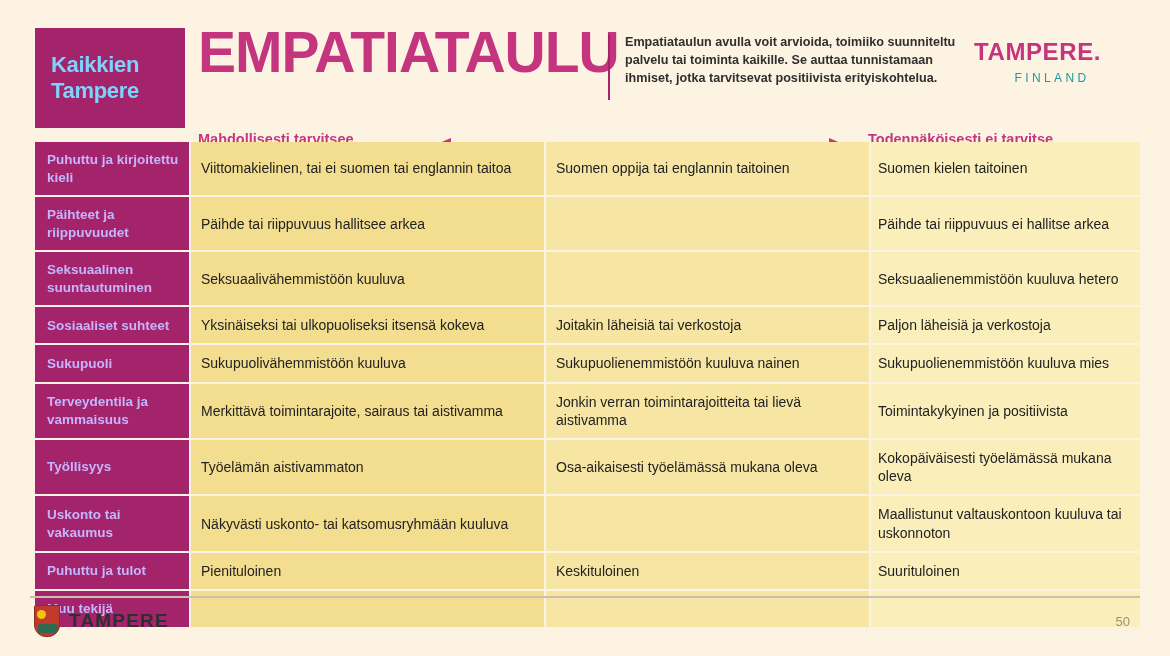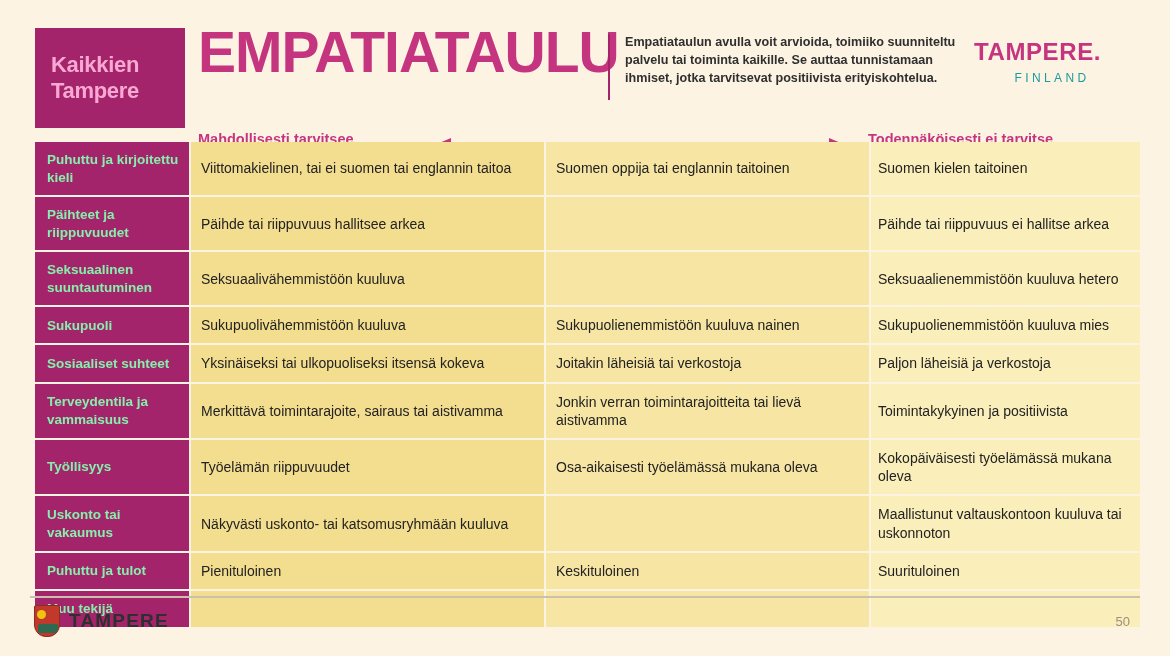--- a/index.html
+++ b/index.html
@@ -34,21 +34,21 @@
     position: relative;
     height: 112px;
   }
   .logo-box {
     position: absolute;
     left: 5px;
     top: 10px;
     width: 150px;
     height: 100px;
     background: #a4246c;
-    color: #f9a8d4;
+    color: #7dd3fc;
     display: flex;
     flex-direction: column;
     justify-content: center;
     padding-left: 16px;
     box-sizing: border-box;
   }
   .logo-box div {
     font-size: 22px;
     font-weight: bold;
     letter-spacing: -0.3px;
@@ -160,21 +160,21 @@
   .table tr td:last-child { border-right: none; }
   .table tr:last-child td { border-bottom: none; }
 
   .col-label { width: 155px; }
   .col-a { width: 355px; }
   .col-b { width: 325px; }
   .col-c { width: 270px; }
 
   td.cat {
     background: #a4246c;
-    color: #86efac;
+    color: #c4b5fd;
     font-weight: bold;
     font-size: 13.5px;
     padding-left: 12px;
   }
   td.c1 { background: #f3dd8e; }
   td.c2 { background: #f7e5a3; }
   td.c3 { background: #faeebb; padding-left: 7px; }
 
   
   .footer-rule {
@@ -293,40 +293,40 @@
           <td class="c2"></td>
           <td class="c3">Päihde tai riippuvuus ei hallitse arkea</td>
         </tr>
         <tr>
           <td class="cat">Seksuaalinen suuntautuminen</td>
           <td class="c1">Seksuaalivähemmistöön kuuluva</td>
           <td class="c2"></td>
           <td class="c3">Seksuaalienemmistöön kuuluva hetero</td>
         </tr>
         <tr>
+          <td class="cat">Sosiaaliset suhteet</td>
+          <td class="c1">Yksinäiseksi tai ulkopuoliseksi itsensä kokeva</td>
+          <td class="c2">Joitakin läheisiä tai verkostoja</td>
+          <td class="c3">Paljon läheisiä ja verkostoja</td>
+        </tr>
+        <tr>
           <td class="cat">Sukupuoli</td>
           <td class="c1">Sukupuolivähemmistöön kuuluva</td>
           <td class="c2">Sukupuolienemmistöön kuuluva nainen</td>
           <td class="c3">Sukupuolienemmistöön kuuluva mies</td>
         </tr>
         <tr>
-          <td class="cat">Sosiaaliset suhteet</td>
-          <td class="c1">Yksinäiseksi tai ulkopuoliseksi itsensä kokeva</td>
-          <td class="c2">Joitakin läheisiä tai verkostoja</td>
-          <td class="c3">Paljon läheisiä ja verkostoja</td>
-        </tr>
-        <tr>
           <td class="cat">Terveydentila ja vammaisuus</td>
           <td class="c1">Merkittävä toimintarajoite, sairaus tai aistivamma</td>
           <td class="c2">Jonkin verran toimintarajoitteita tai lievä aistivamma</td>
           <td class="c3">Toimintakykyinen ja positiivista</td>
         </tr>
         <tr>
           <td class="cat">Työllisyys</td>
-          <td class="c1">Työelämän riippuvuudet</td>
+          <td class="c1">Työelämän aistivammaton</td>
           <td class="c2">Osa-aikaisesti työelämässä mukana oleva</td>
           <td class="c3">Kokopäiväisesti työelämässä mukana oleva</td>
         </tr>
         <tr>
           <td class="cat">Uskonto tai vakaumus</td>
           <td class="c1">Näkyvästi uskonto- tai katsomusryhmään kuuluva</td>
           <td class="c2"></td>
           <td class="c3">Maallistunut valtauskontoon kuuluva tai uskonnoton</td>
         </tr>
         <tr>

